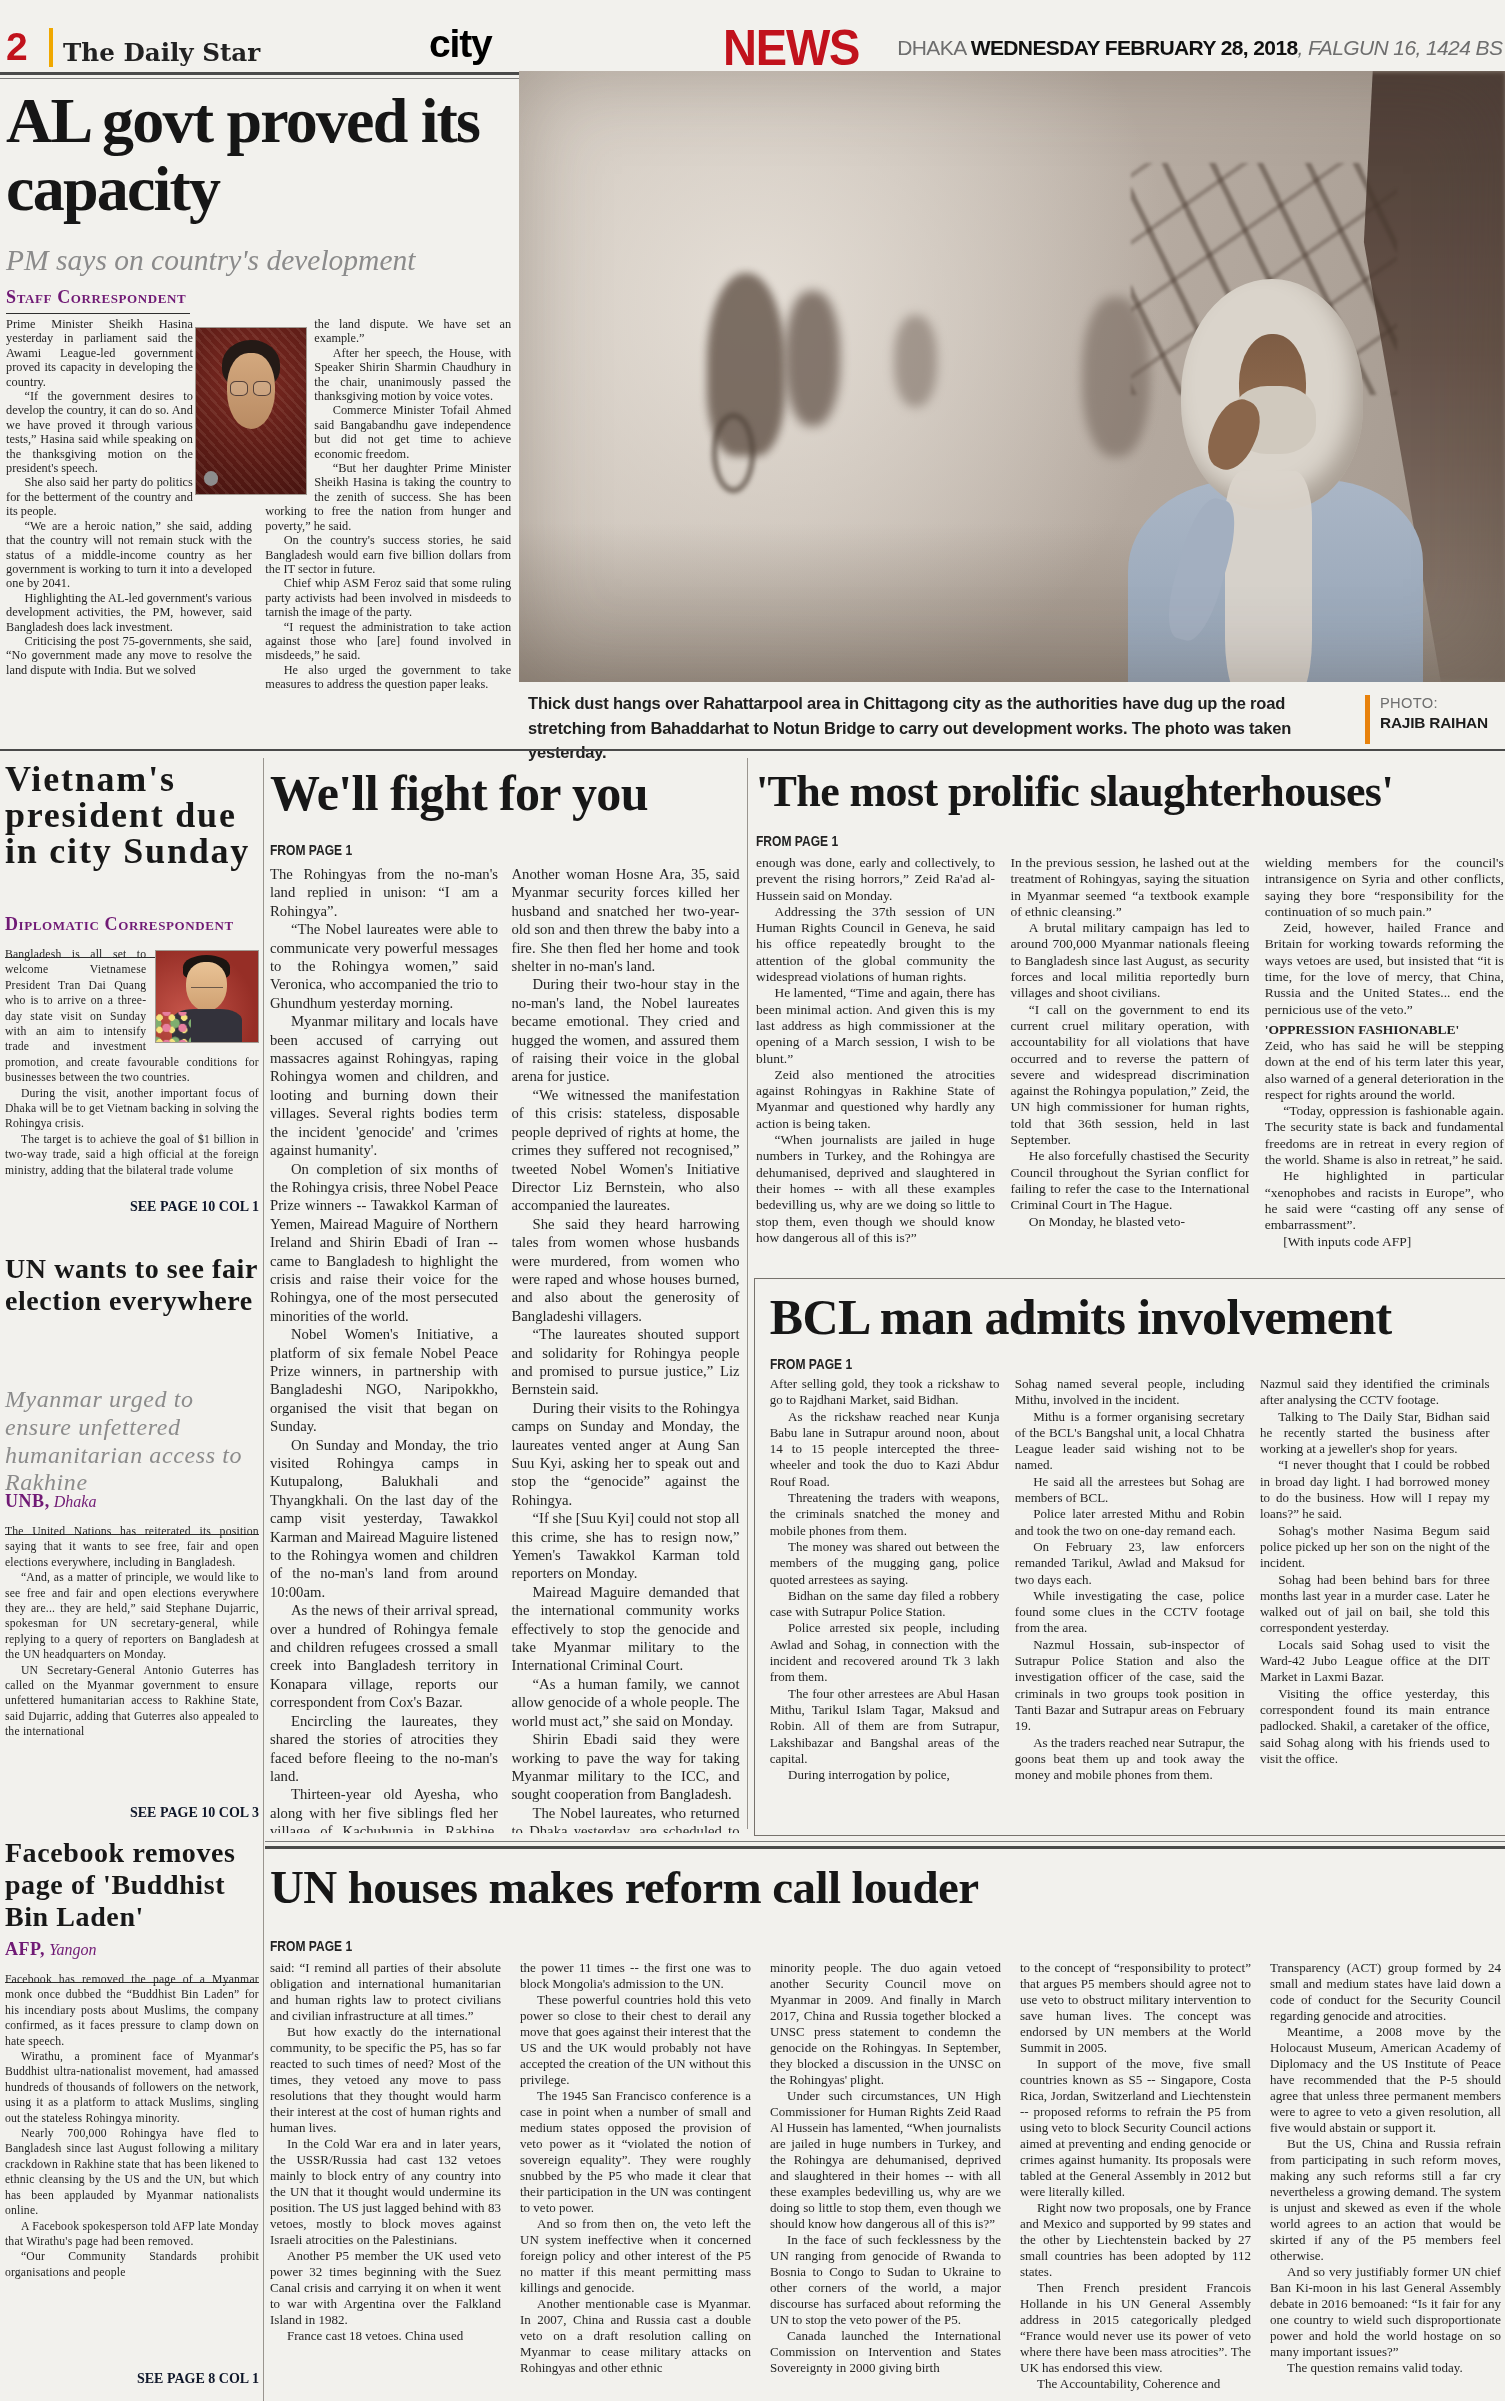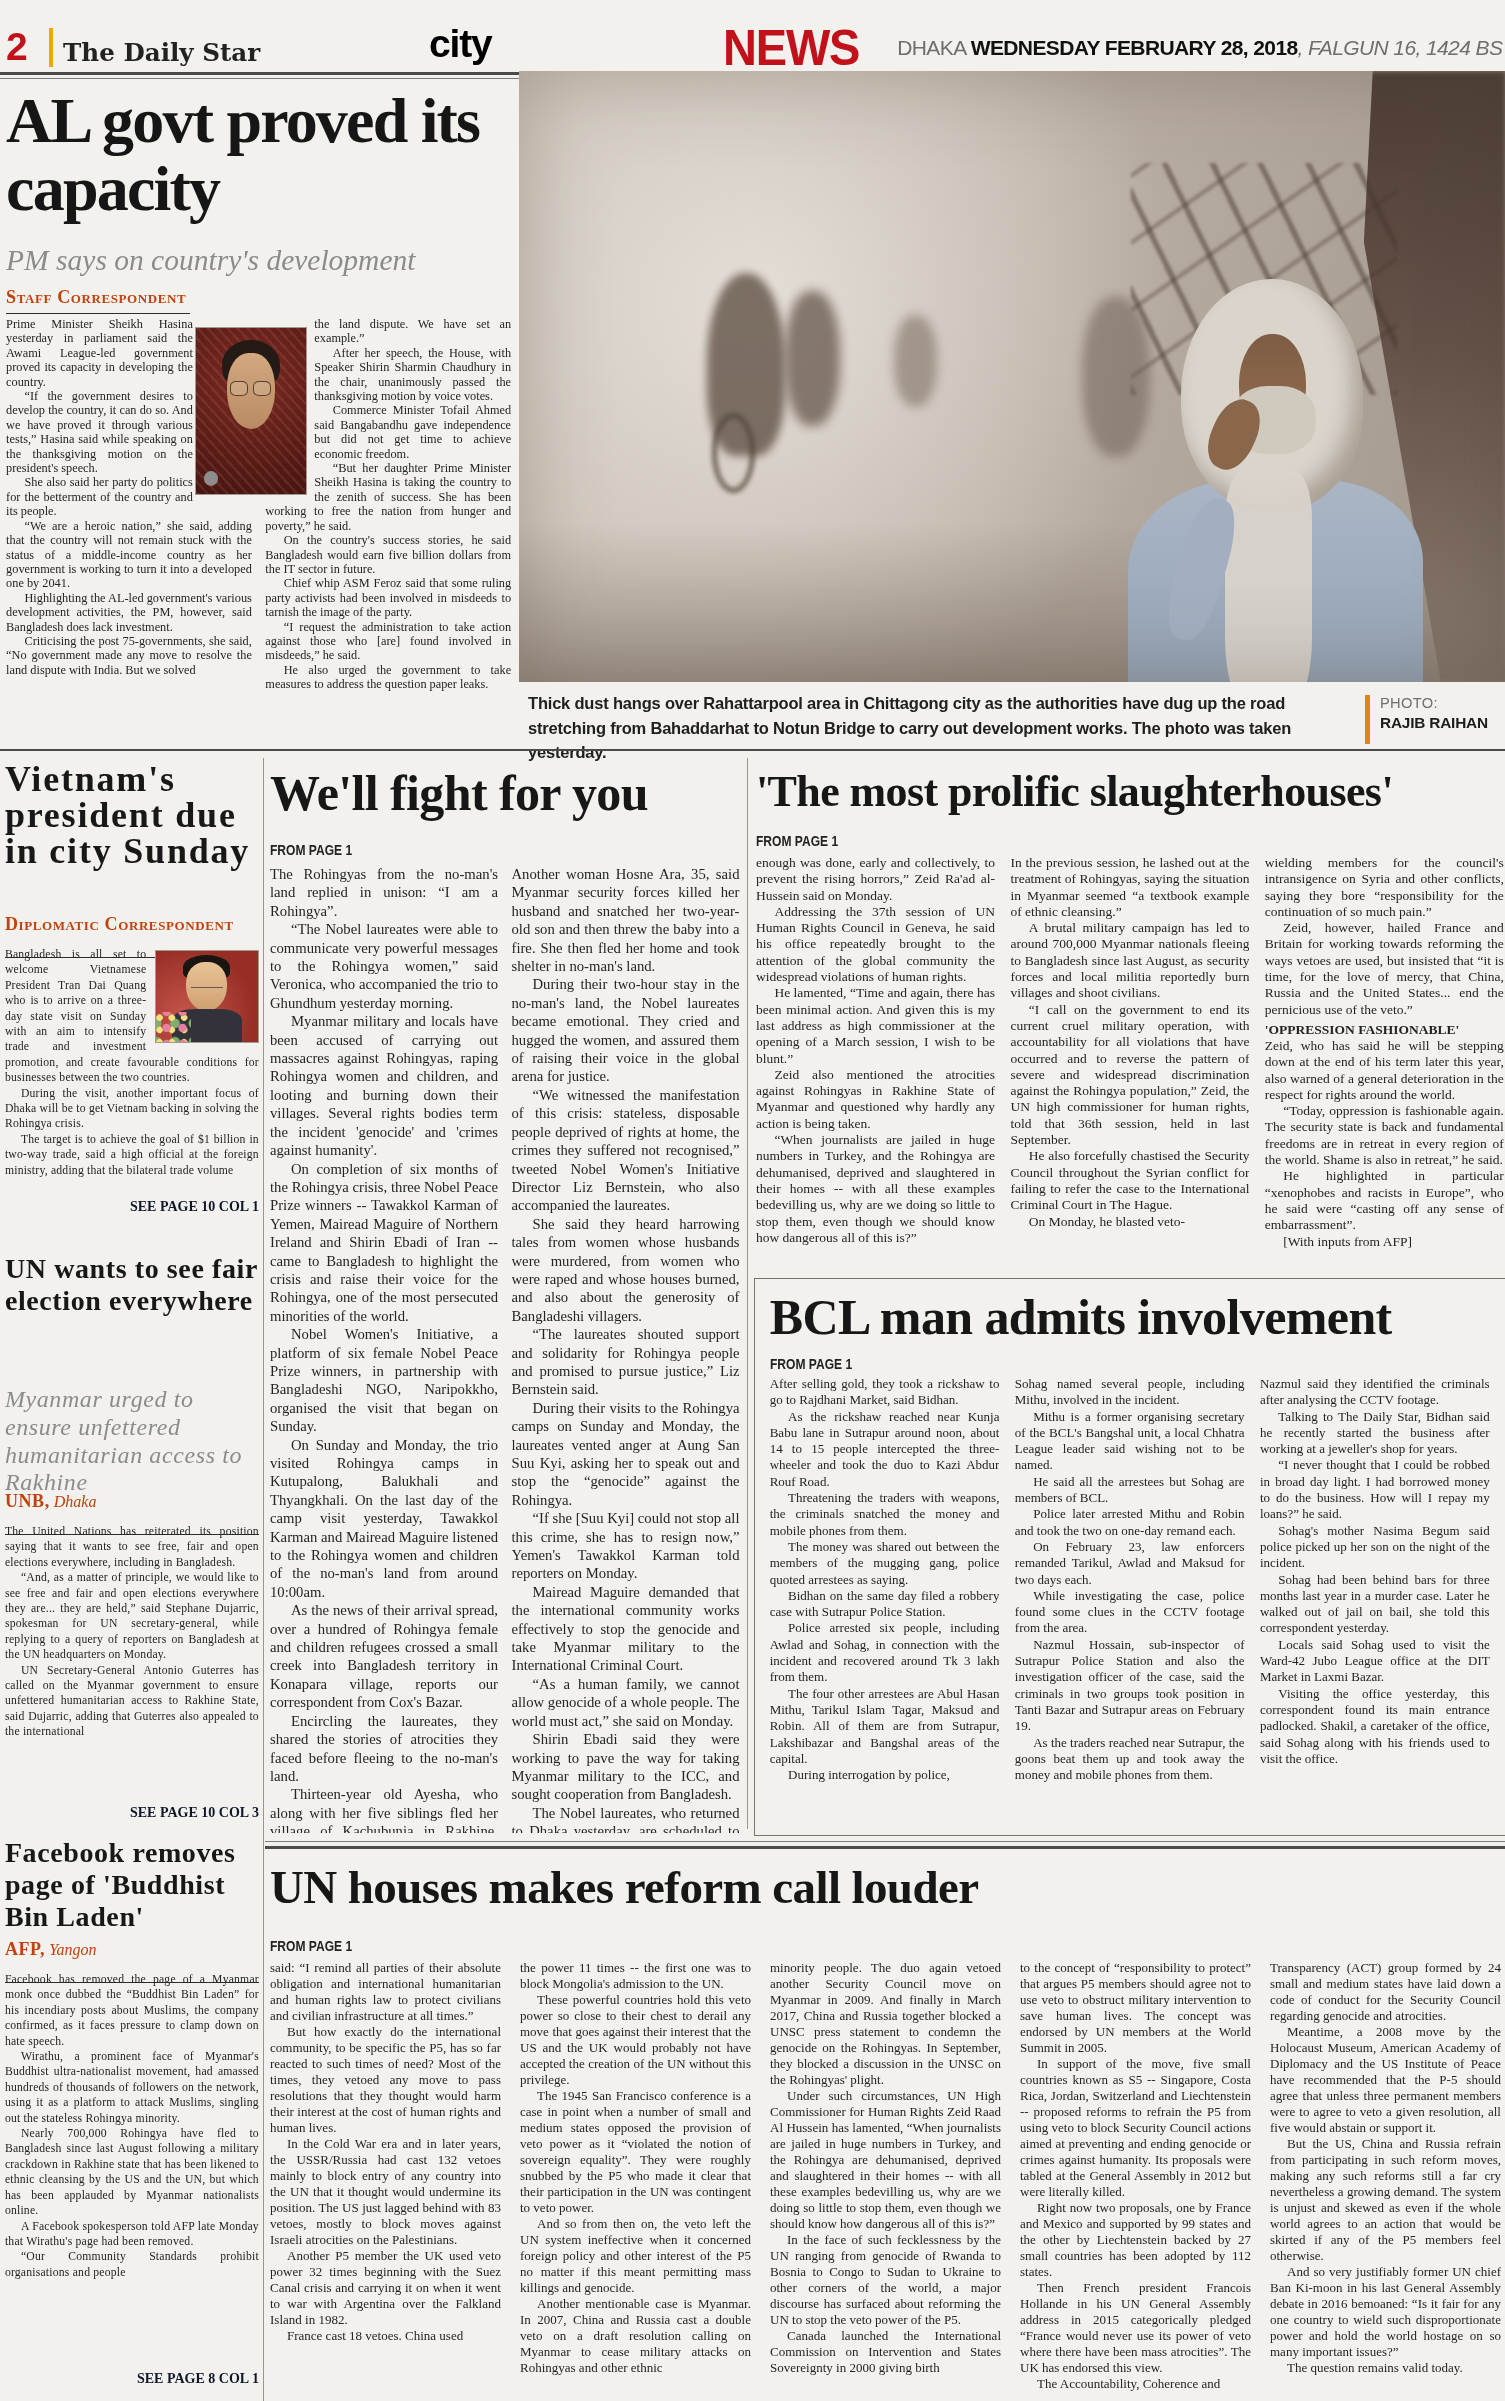--- a/index.html
+++ b/index.html
@@ -23,21 +23,21 @@
               letter-spacing:-1.2px; transform:scaleY(1.08); transform-origin:top; }
   .dateline { position:absolute; right:3.7px; top:36px; font-family:"Liberation Sans",sans-serif; font-size:21px; white-space:nowrap; }
   .dateline .d-city { color:#6e6e6e; letter-spacing:-0.6px; }
   .dateline .d-date { color:#111; font-weight:bold; letter-spacing:-0.6px; }
   .dateline .d-bangla { color:#6e6e6e; font-style:italic; letter-spacing:-0.6px;text-align:right; }
 
   
   .h-lead { position:absolute; left:6.1px; top:87px; width:503px; font-weight:bold; font-size:64px;
             line-height:1.07; letter-spacing:-1.8px; color:#161616; }
   .subhead-lead { position:absolute; left:6.1px; top:244px; width:503px; font-style:italic; font-size:29.5px; color:#8b8b8b; }
-  .byline { font-variant:small-caps; font-weight:bold; font-size:18px; letter-spacing:0.6px; color:#c2410c; }
+  .byline { font-variant:small-caps; font-weight:bold; font-size:18px; letter-spacing:0.6px; color:#701a75; }
   .byline .place { font-variant:normal; font-weight:normal; font-style:italic; font-size:16px; letter-spacing:0; }
   .byline-rule { border-bottom:1.8px solid #2e2e2e; padding-bottom:22px; }
 
   .body-txt { text-align:justify; color:#242424; }
   .body-txt p { margin:0; }
   .body-txt p + p { text-indent:18.4px; }
 
   .lead-body { position:absolute; left:6.1px; top:317px; width:505px; height:416px; display:flex; overflow:hidden; }
   .lead-col { width:246px; font-size:12.3px; line-height:14.4px; overflow:hidden; }
   .lead-col + .lead-col { margin-left:13.5px; }
@@ -335,21 +335,21 @@
     <div class="sl-col" data-name="slaughter-column-3">
       <div data-name="slaughter-col3-text-a">
           <p data-name="paragraph">wielding members for the council's intransigence on Syria and other conflicts, saying they bore “responsibility for the continuation of so much pain.”</p>
           <p data-name="paragraph">Zeid, however, hailed France and Britain for working towards reforming the ways vetoes are used, but insisted that “it is time, for the love of mercy, that China, Russia and the United States... end the pernicious use of the veto.”</p>
         </div>
       <div class="crosshead" data-name="slaughter-crosshead">'OPPRESSION FASHIONABLE'</div>
       <div data-name="slaughter-col3-text-b">
           <p data-name="paragraph">Zeid, who has said he will be stepping down at the end of his term later this year, also warned of a general deterioration in the respect for rights around the world.</p>
           <p data-name="paragraph">“Today, oppression is fashionable again. The security state is back and fundamental freedoms are in retreat in every region of the world. Shame is also in retreat,” he said.</p>
           <p data-name="paragraph">He highlighted in particular “xenophobes and racists in Europe”, who he said were “casting off any sense of embarrassment”.</p>
-          <p data-name="paragraph">[With inputs from AFP]</p>
+          <p data-name="paragraph">[With inputs code AFP]</p>
         </div>
     </div>
   </div>
 
   <div class="bcl-box" data-name="bcl-article-box">
     <div class="abs h-display" style="left:14.7px;top:8.6px;width:722px;font-size:50px;" data-name="bcl-headline">BCL man admits involvement</div>
     <div class="abs frompage" style="left:14.7px;top:77px;" data-name="bcl-from-page">FROM PAGE 1</div>
     <div class="bcl-body body-txt" data-name="bcl-article-body">
       <div class="bcl-col" data-name="bcl-column-1">
           <p data-name="paragraph">After selling gold, they took a rickshaw to go to Rajdhani Market, said Bidhan.</p>

